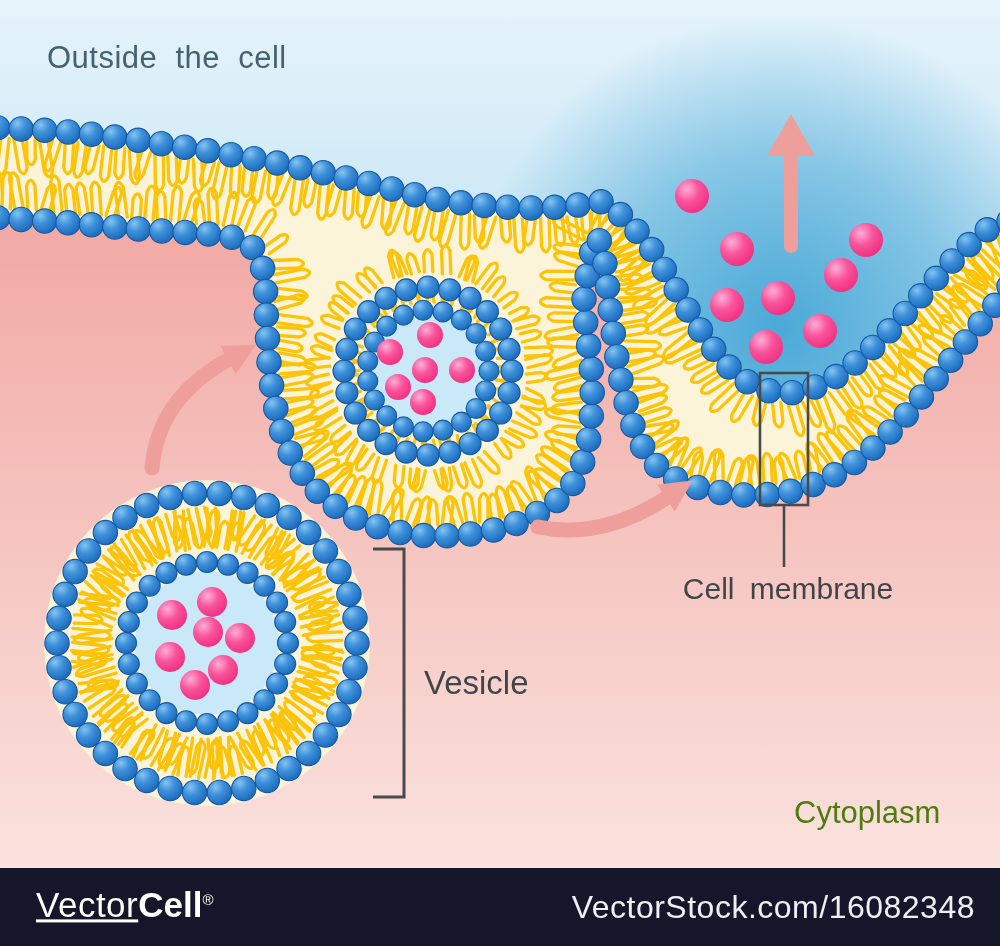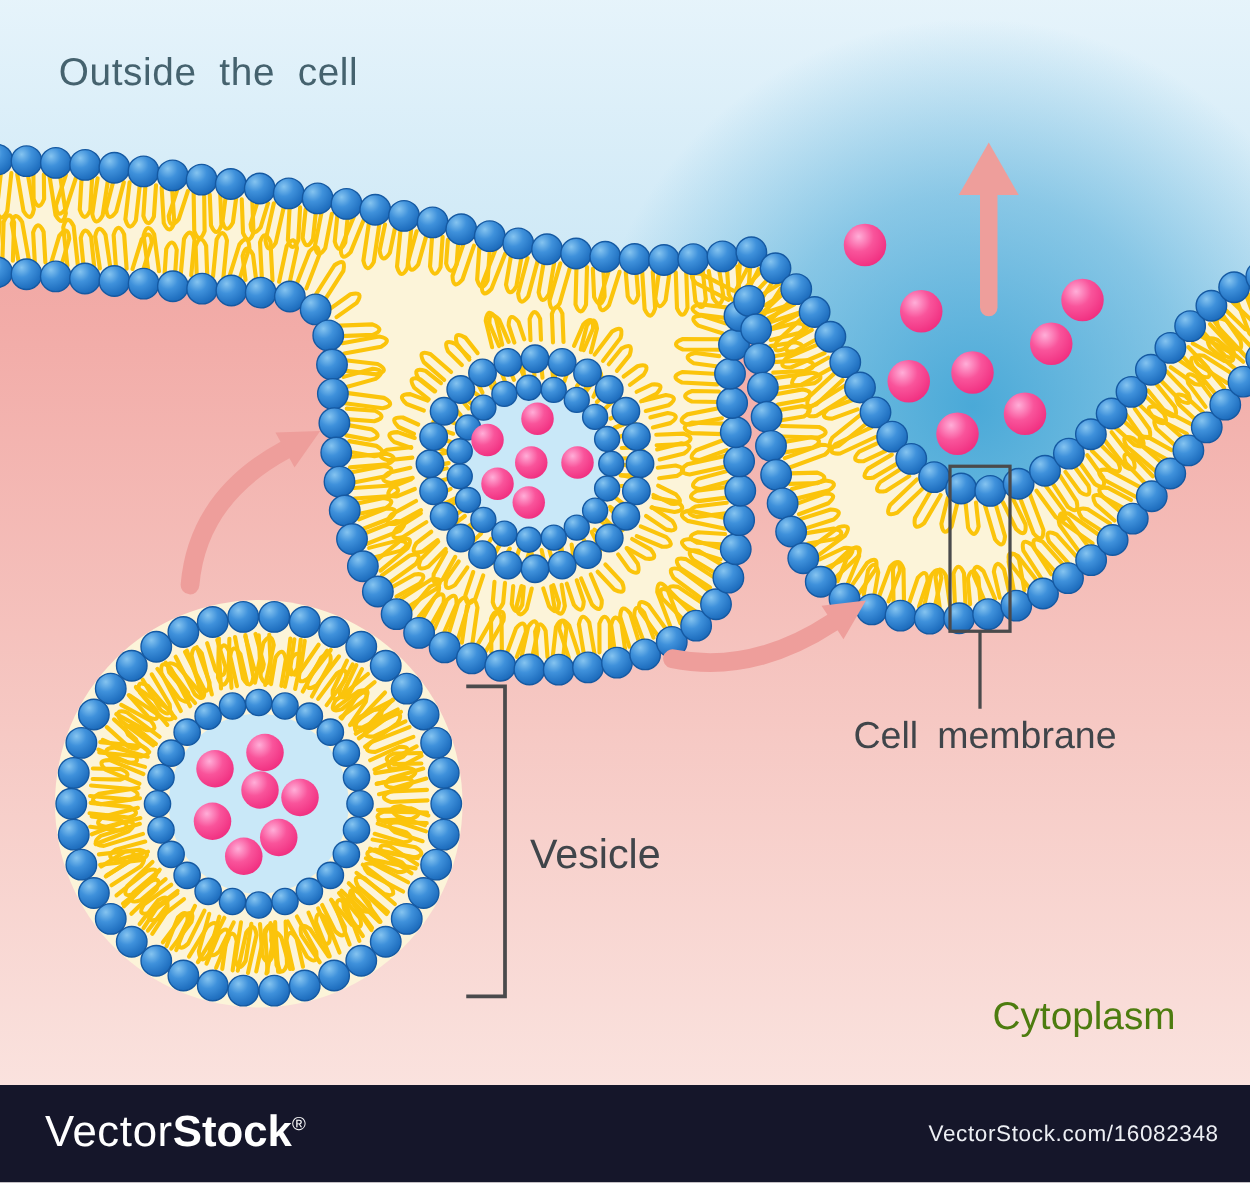--- a/index.html
+++ b/index.html
@@ -6,24 +6,24 @@
   #stage{position:relative;width:1000px;height:946px;overflow:hidden;
          font-family:"Liberation Sans",sans-serif;}
   #fig{position:absolute;left:0;top:0;}
   .lbl{position:absolute;white-space:nowrap;}
   .lbl-outside{left:47px;top:40px;font-size:31px;color:#45626E;word-spacing:9px;letter-spacing:.5px;}
   .lbl-cellmem{left:662px;top:572px;width:252px;text-align:center;font-size:30px;color:#40454A;word-spacing:7px;}
   .lbl-vesicle{left:424px;top:664px;font-size:33px;color:#40454A;}
   .lbl-cyto{left:794px;top:795px;font-size:31px;color:#4d7c0f;}
   #bar{position:absolute;left:0;top:868px;width:1000px;height:78px;background:#15162A;}
   .brand{position:absolute;left:36px;top:50%;transform:translateY(-54%);color:#fff;font-size:35px;}
-  .brand .lt{font-weight:400;letter-spacing:.5px;}
+  .brand .lt{font-weight:400;letter-spacing:.5px;text-decoration:underline;}
   .brand .bd{font-weight:700;}
   .brand sup{font-size:15px;vertical-align:super;}
-  .wurl{position:absolute;right:25px;top:50%;transform:translateY(-50%);color:#EDEFF4;font-size:18px;letter-spacing:.5px;}
+  .wurl{position:absolute;right:25px;top:50%;transform:translateY(-50%);color:#EDEFF4;font-size:32px;letter-spacing:.5px;}
 </style>
 </head>
 <body>
 
 <div id="stage">
   <svg id="fig" width="1000" height="946" viewBox="0 0 1000 946">
       <defs>
         <linearGradient id="gPink" x1="0" y1="0" x2="0" y2="1">
           <stop offset="0" stop-color="#EE9C99" stop-opacity="1"></stop>
           <stop offset="0.28" stop-color="#F2ACA8" stop-opacity="1"></stop>
@@ -789,16 +789,16 @@
         <path d="M373,549 H404 V797 H373" fill="none" stroke="#4A4A4C" stroke-width="3"></path>
       </g>
     </svg>
 
   <div class="lbl lbl-cellmem">Cell membrane</div>
   <div class="lbl lbl-outside">Outside the cell</div>
   <div class="lbl lbl-vesicle">Vesicle</div>
   <div class="lbl lbl-cyto">Cytoplasm</div>
 
   <div id="bar">
-    <div class="brand"><span class="lt">Vector</span><span class="bd">Stock</span><sup>®</sup></div>
+    <div class="brand"><span class="lt">Vector</span><span class="bd">Cell</span><sup>®</sup></div>
     <div class="wurl">VectorStock.com/16082348</div>
   </div>
 </div>
 
 </body></html>

